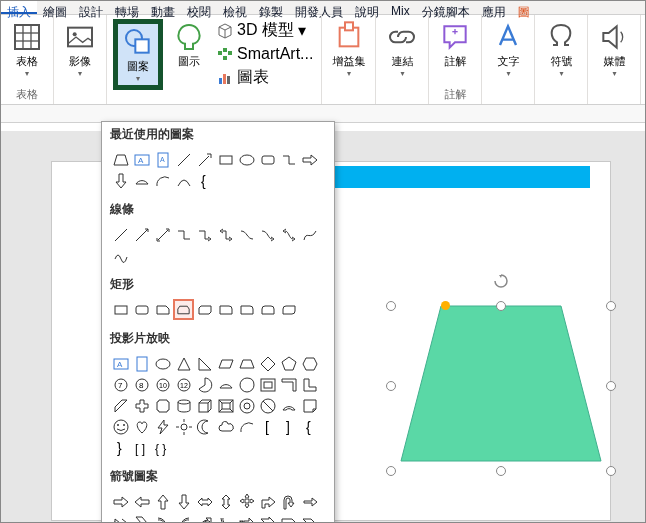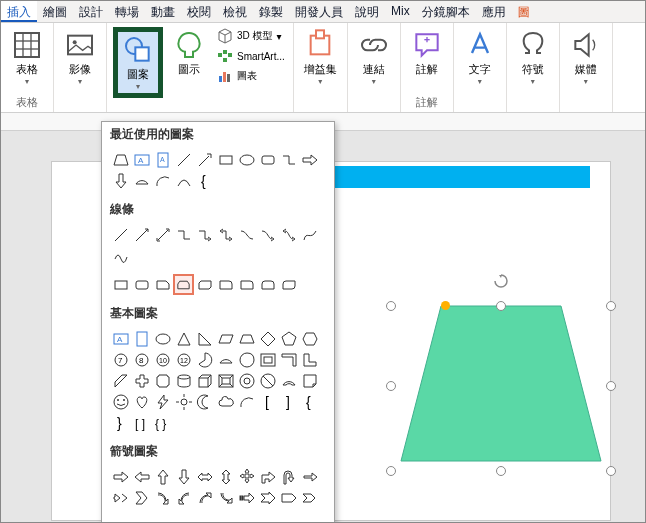--- a/index.html
+++ b/index.html
@@ -1,30 +1,30 @@
 <!DOCTYPE html>
 <html><head>
 <meta charset="utf-8">
 <style>
 * { box-sizing: border-box; margin: 0; padding: 0; }
 body { font-family: "Microsoft JhengHei", "Segoe UI", sans-serif; font-size: 12px; background: #fff; width: 646px; height: 523px; overflow: hidden; position: relative; border: 1px solid #888; }
-.tabs { display: flex; background: #f3f2f1; border-bottom: 1px solid #d0d0d0; height: 22px; }
+.tabs { display: flex; background: #f3f2f1; border-bottom: 1px solid #d0d0d0; height: 14px; }
 .tab { padding: 3px 6px; font-size: 12px; color: #0f172a; cursor: pointer; white-space: nowrap; }
 .tab.active { background: #fff; border-bottom: 2px solid #185abd; color: #185abd; }
 .tab.orange { color: #d83b01; }
 .ribbon { display: flex; background: #fff; border-bottom: 1px solid #d0d0d0; height: 90px; }
 .ribbon-group { display: flex; flex-direction: column; justify-content: space-between; border-right: 1px solid #e1dfdd; padding: 4px 6px 2px 6px; }
 .ribbon-group-label { font-size: 11px; color: #666; text-align: center; padding-top: 2px; }
 .ribbon-items { display: flex; gap: 6px; align-items: flex-start; flex: 1; }
 .big-btn { display: flex; flex-direction: column; align-items: center; gap: 2px; padding: 2px 4px; cursor: pointer; min-width: 34px; }
 .big-btn.active { background: #d0e3f8; border: 5px solid #14532d; }
 .big-btn .icon-box { width: 32px; height: 32px; display: flex; align-items: center; justify-content: center; }
 .big-btn .lbl { font-size: 11px; text-align: center; line-height: 1.1; }
 .big-btn .arrow { font-size: 8px; color: #666; }
-.small-list { display: flex; flex-direction: column; gap: 2px; font-size: 10px; }
+.small-list { display: flex; flex-direction: column; gap: 2px; font-size: 16px; }
 .small-item { display: flex; align-items: center; gap: 4px; padding: 1px 2px; cursor: pointer; }
 .small-item .si-icon { width: 16px; height: 16px; display: flex; align-items: center; justify-content: center; }
 .ruler-area { height: 18px; border-bottom: 1px solid #d0d0d0; background: #f8f8f8; display: flex; align-items: center; font-size: 10px; color: #888; padding-left: 8px; }
 .canvas-area { position: absolute; top: 130px; left: 0; right: 0; bottom: 0; background: #e6e6e6; }
 .slide { position: absolute; left: 50px; top: 30px; width: 560px; height: 360px; background: #fff; border: 1px solid #c8c8c8; }
 .slide-title-bar { position: absolute; top: 4px; left: 50px; right: 20px; height: 22px; background: #00b0f0; color: #fff; font-size: 13px; font-weight: bold; padding: 3px 10px; white-space: nowrap; overflow: hidden; }
 .shapes-panel { position: absolute; left: 100px; top: 120px; width: 234px; height: 408px; background: #fff; border: 1px solid #a0a0a0; box-shadow: 2px 2px 6px rgba(0,0,0,0.25); z-index: 10; overflow-y: auto; }
 .shapes-panel::-webkit-scrollbar { width: 10px; }
 .shapes-panel::-webkit-scrollbar-thumb { background: #c0c0c0; }
 .sp-section-title { font-size: 12px; font-weight: bold; padding: 4px 8px; color: #333; }
@@ -415,20 +415,21 @@
           <path d="M3 14 C5 4 10 15 15 5" fill="none" stroke="#333"></path>
         </svg>
       </div>
     <div class="sp-shape">
         <svg viewBox="0 0 18 18">
           <path d="M3 12 Q6 4 9 12 T15 10" fill="none" stroke="#333"></path>
         </svg>
       </div>
   </div>
 
+  <div class="sp-section-title">矩形</div>
   <div class="sp-grid">
     <div class="sp-shape">
         <svg viewBox="0 0 18 18">
           <rect x="3" y="5" width="12" height="8" fill="none" stroke="#333"></rect>
         </svg>
       </div>
     <div class="sp-shape">
         <svg viewBox="0 0 18 18">
           <rect x="3" y="5" width="12" height="8" rx="2" fill="none" stroke="#333"></rect>
         </svg>
@@ -463,21 +464,21 @@
           <path d="M6 5 H12 Q15 5 15 8 V13 H3 V8 Q3 5 6 5" fill="none" stroke="#333"></path>
         </svg>
       </div>
     <div class="sp-shape">
         <svg viewBox="0 0 18 18">
           <path d="M6 5 H15 V10 Q15 13 12 13 H3 V8 Q3 5 6 5" fill="none" stroke="#333"></path>
         </svg>
       </div>
   </div>
 
-  <div class="sp-section-title">基本圖案</div>
+  <div class="sp-section-title">投影片放映</div>
   <div class="sp-grid">
     <div class="sp-shape">
         <svg viewBox="0 0 18 18">
           <rect x="2" y="4" width="14" height="10" fill="none" stroke="#3a7bd5"></rect>
           <text x="5" y="12" font-size="8" fill="#3a7bd5">A</text>
         </svg>
       </div>
     <div class="sp-shape">
         <svg viewBox="0 0 18 18">
           <rect x="4" y="2" width="10" height="14" fill="none" stroke="#3a7bd5"></rect>

